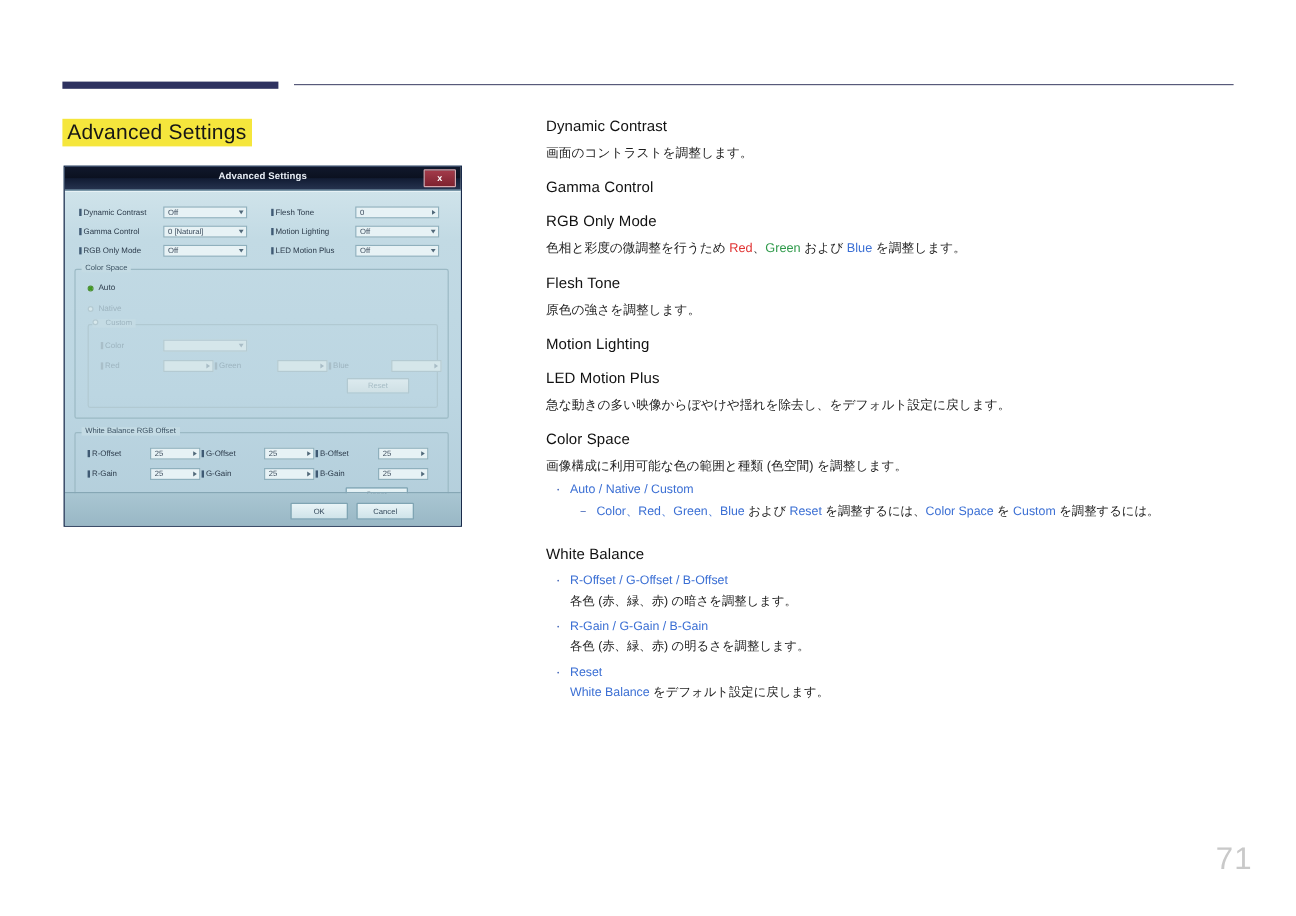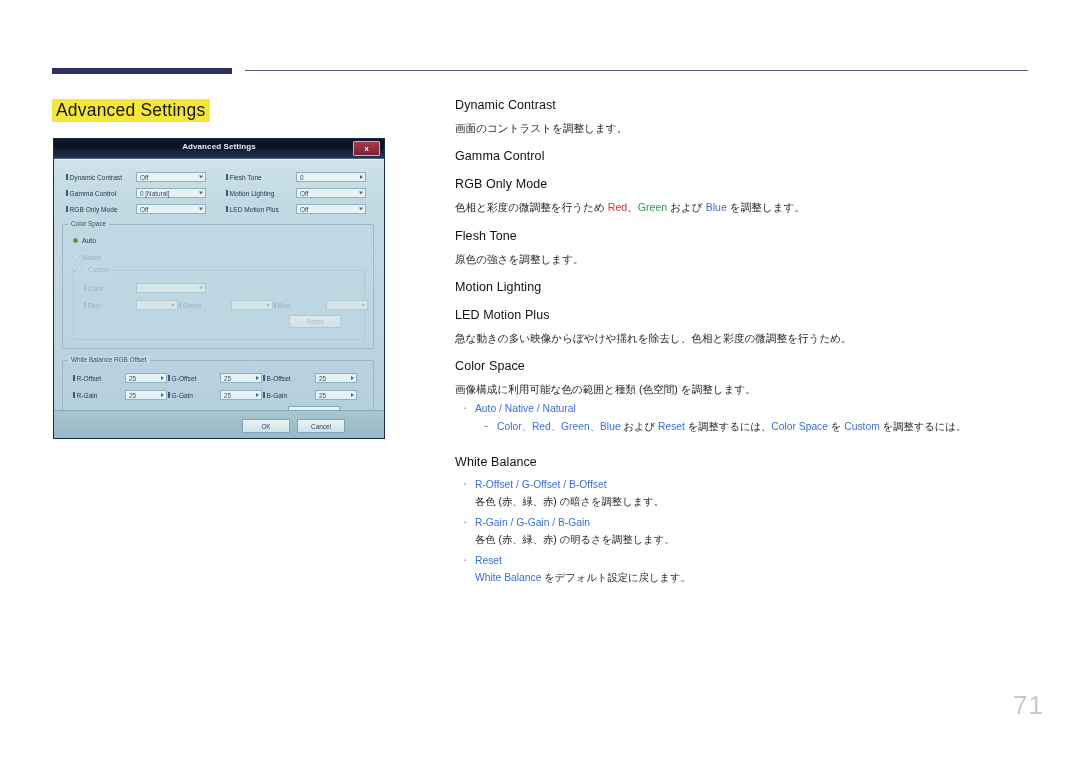--- a/index.html
+++ b/index.html
@@ -198,21 +198,21 @@
   }
   .sub .bd{flex:1;}
   .lvl2{margin-top:2px;color:#1d1d1d;font-size:10.3px;}
   .blue{color:#3b6fd4;}
   .red{color:#e03131;}
   .green{color:#2e9a4a;}
   .blu{color:#3b6fd4;}
   .jp{color:#1d1d1d;}
 
   #page-number{
-    position:absolute;right:36px;bottom:42px;
+    position:absolute;right:36px;bottom:32px;
     font-size:26px;color:#c9c9c9;
     letter-spacing:1px;
   }
 </style>
 </head>
 <body>
 
 <div id="header-rules">
   <div class="rule-thick"></div>
   <div class="rule-thin"></div>
@@ -407,31 +407,31 @@
     <div class="sec-title">Flesh Tone</div>
     <div class="sec-desc">原色の強さを調整します。</div>
   </div>
 
   <div class="sec">
     <div class="sec-title">Motion Lighting</div>
   </div>
 
   <div class="sec">
     <div class="sec-title">LED Motion Plus</div>
-    <div class="sec-desc">急な動きの多い映像からぼやけや揺れを除去し、色相と彩度の微調整を行うため。</div>
+    <div class="sec-desc">急な動きの多い映像からぼやけや揺れを除去し、をデフォルト設定に戻します。</div>
   </div>
 
   <div class="sec" style="margin-bottom:20px;">
     <div class="sec-title">Color Space</div>
     <div class="sec-desc">画像構成に利用可能な色の範囲と種類 (色空間) を調整します。</div>
 
     <div class="bullet">
       <span class="mk">・</span>
       <span class="bd">
-        <span class="blue">Auto / Native / Natural</span>
+        <span class="blue">Auto / Native / Custom</span>
         <span class="sub">
           <span class="mk">−</span>
           <span class="bd"><span class="blue">Color、Red、Green、Blue</span><span class="jp"> および </span><span class="blue">Reset</span><span class="jp"> を調整するには、</span><span class="blue">Color Space</span><span class="jp"> を </span><span class="blue">Custom</span><span class="jp"> を調整するには。</span></span>
         </span>
       </span>
     </div>
   </div>
 
   <div class="sec">
     <div class="sec-title">White Balance</div>

